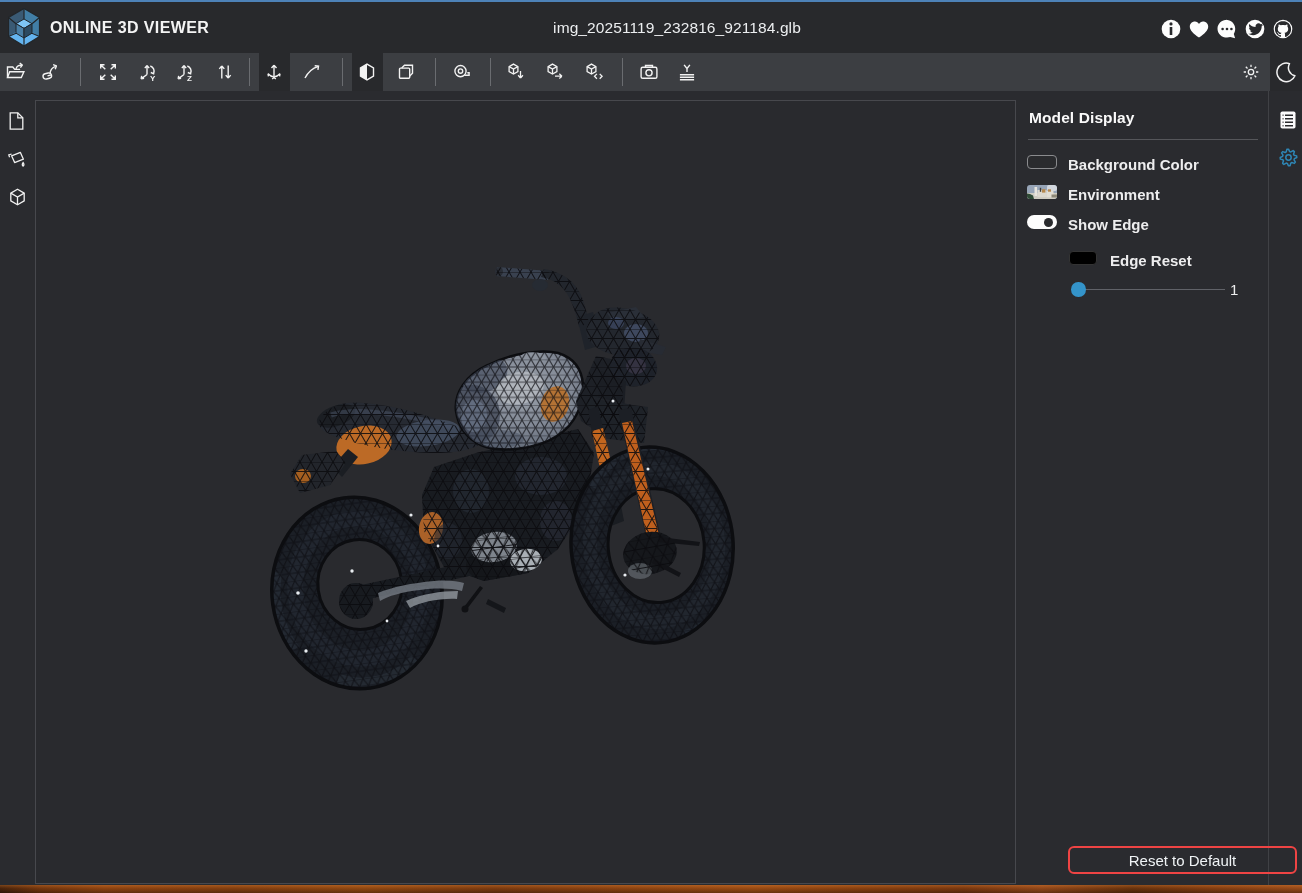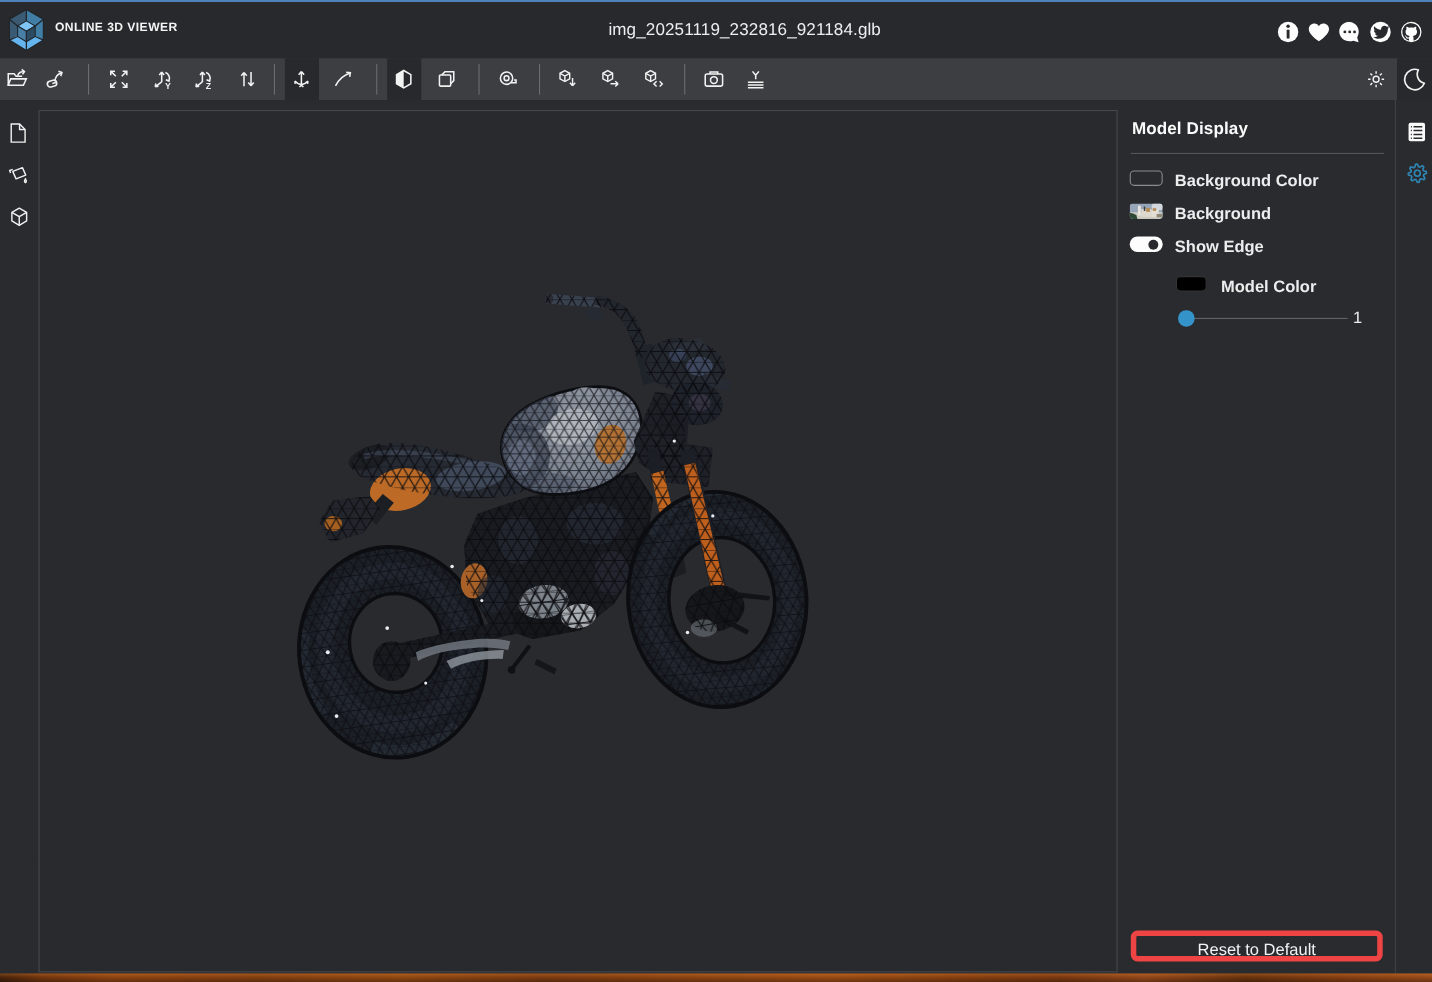--- a/index.html
+++ b/index.html
@@ -1,37 +1,37 @@
 <!DOCTYPE html>
 <html><head>
 <meta charset="utf-8">
 <style>
   * { margin:0; padding:0; box-sizing:border-box; }
   html,body { width:1302px; height:893px; overflow:hidden; background:#2a2b2f; font-family:"Liberation Sans", sans-serif; }
   #topline { position:absolute; left:0; top:0; width:1302px; height:2px; background:#4d82b8; }
   #header { position:absolute; left:0; top:2px; width:1302px; height:51px; background:#28292c; }
-  #hdr-title { position:absolute; left:50px; top:16.5px; font-size:11px; font-weight:bold; letter-spacing:0.4px; color:#f4f4f4; }
+  #hdr-title { position:absolute; left:50px; top:16.5px; font-size:16px; font-weight:bold; letter-spacing:0.4px; color:#f4f4f4; }
   #hdr-file { position:absolute; left:0; top:17px; width:1354px; text-align:center; font-size:15.5px; color:#eceef0; letter-spacing:0.1px; }
   #toolbar { position:absolute; left:0; top:53px; width:1302px; height:38px; background:#3c3e42; }
   .tsep { position:absolute; top:5px; width:1px; height:28px; background:#6a6c70; }
   .tbtn { position:absolute; top:0; width:31px; height:38px; }
   .tbtn.on { background:#28292c; }
   .tbtn svg { position:absolute; left:50%; top:50%; transform:translate(-50%,-50%); }
   #content { position:absolute; left:0; top:91px; width:1302px; height:690px; background:#2a2b2f; }
   #canvas { position:absolute; left:35px; top:9px; width:981px; height:784px; border:1px solid #47484d; background:#292a2e; }
   #sidebar { position:absolute; left:0; top:0; width:35px; height:794px; }
   .sbico { position:absolute; left:7px; }
   #rpanel { position:absolute; left:1016px; top:0; width:252px; height:794px; }
   #rpanel .title { position:absolute; left:13px; top:18px; font-size:15.5px; font-weight:bold; color:#fafafa; letter-spacing:0.1px; }
   #rpanel .hsep { position:absolute; left:12px; top:48px; width:230px; height:1px; background:#55565a; }
   .prow { position:absolute; left:11px; height:16px; color:#ededee; font-size:15px; }
   .prow .lbl { position:absolute; left:41px; top:1px; white-space:nowrap;font-weight:bold; }
   .swatch { position:absolute; left:0; top:0; width:30px; height:14px; border-radius:4px; }
   #rstrip { position:absolute; left:1268px; top:0; width:34px; height:794px; border-left:1px solid #404145; }
-  #resetbtn { position:absolute; left:1028px; top:755px; width:229px; height:28px; border:5px solid #ef4444; border-radius:6px; color:#f0f4f6; font-size:15px; text-align:center; line-height:26px; }
+  #resetbtn { position:absolute; left:1068px; top:755px; width:229px; height:28px; border:2px solid #ef4444; border-radius:6px; color:#f0f4f6; font-size:15px; text-align:center; line-height:26px; }
   #woodstrip { position:absolute; left:0; top:885px; width:1302px; height:8px;
     background:
       linear-gradient(180deg, rgba(255,150,60,0.3) 0%, rgba(200,90,20,0.08) 40%, rgba(0,0,0,0.3) 100%),
       linear-gradient(90deg,#40200b 0%, #6e340e 3%, #8a4211 8%, #7e3d10 18%, #8d4712 28%, #773910 38%, #884212 48%, #964a14 58%, #843f10 66%, #743610 74%, #8e461a 80%, #62300d 87%, #7e3b11 93%, #94491a 100%);
   }
 </style>
 </head>
 <body>
 <div id="content">
   <div id="canvas">
@@ -216,31 +216,31 @@
           <rect x="0" y="8" width="30" height="6" fill="#cfccc2"></rect>
           <rect x="7.5" y="2" width="2.6" height="9" fill="#e8e5de"></rect>
           <rect x="10.5" y="5" width="9" height="7" fill="#ddd9cf"></rect>
           <rect x="12.8" y="2.8" width="1.4" height="4" fill="#3e3e3c"></rect>
           <rect x="15" y="4.2" width="3.4" height="3.4" fill="#b5884e"></rect>
           <rect x="19.5" y="5.8" width="7" height="6.5" fill="#e2ded4"></rect>
           <rect x="21" y="4.3" width="3" height="2.4" fill="#b5884e"></rect>
           <path d="M0,14 L0,8.5 L3,9 L6,10.5 L7,14 Z" fill="#2e4a36"></path>
           <rect x="24.5" y="9.5" width="5.5" height="3" fill="#8d8878"></rect>
         </svg>
-        <span class="lbl">Background</span>
+        <span class="lbl">Environment</span>
       </div>
     <div class="prow" style="top:124px;">
         <span class="swatch" id="toggle" style="background:#fdfdfd;border-radius:7px;">
           <span style="position:absolute;left:17px;top:2.5px;width:9px;height:9px;border-radius:50%;background:#2a2b2e;"></span>
         </span>
         <span class="lbl">Show Edge</span>
       </div>
     <div class="prow" style="top:160px;left:53px;">
         <span class="swatch" style="width:28px;background:#000;border:1px solid #333;"></span>
-        <span class="lbl">Model Color</span>
+        <span class="lbl">Edge Reset</span>
       </div>
     <div id="sliderrow" style="position:absolute;left:0;top:190px;width:252px;height:18px;">
       <div style="position:absolute;left:55px;top:7.5px;width:154px;height:1.5px;background:#606268;"></div>
       <div style="position:absolute;left:55px;top:1px;width:14.5px;height:14.5px;border-radius:50%;background:#3494ca;"></div>
       <div style="position:absolute;left:214px;top:0px;font-size:15px;color:#ededee;">1</div>
     </div>
   </div>
   <div id="rstrip">
     <svg style="position:absolute;left:11px;top:19.5px;" width="16" height="18" viewBox="0 0 16 18">
         <rect x="0.5" y="0.5" width="15" height="17" rx="1.8" fill="#fbfbfc"></rect>

